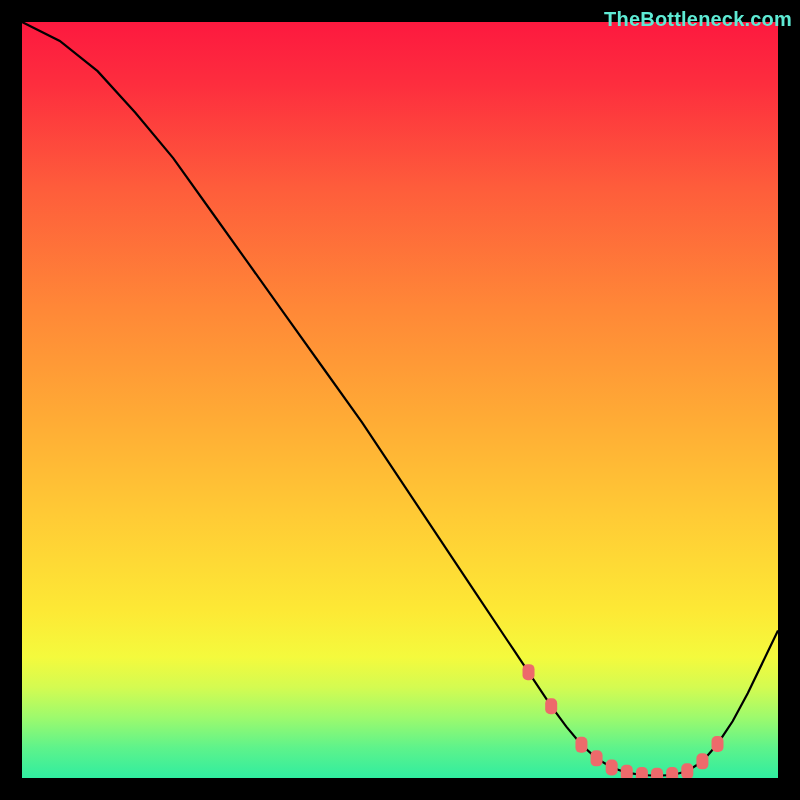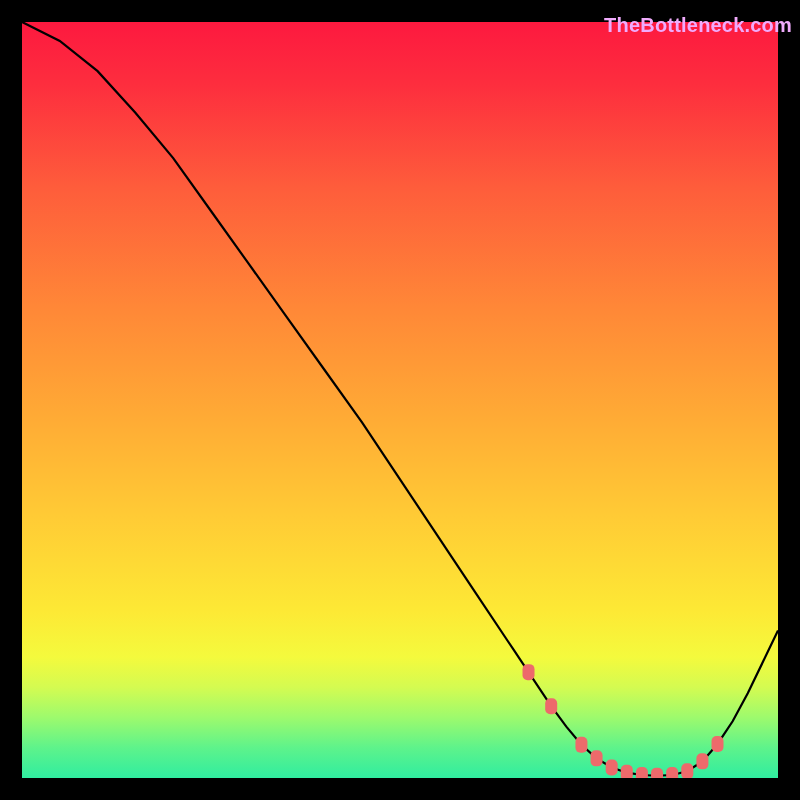--- a/index.html
+++ b/index.html
@@ -12,25 +12,25 @@
     background: #000;
   }
   .outer {
     width: 800px;
     height: 800px;
     background: #000;
     position: relative;
   }
   .watermark {
     position: absolute;
-    top: 14px;
+    top: 8px;
     right: 8px;
     font-size: 20px;
     font-weight: 600;
-    color: #f0abfc;
+    color: #5eead4;
     letter-spacing: 0.2px;
     z-index: 5;
   }
   .plot-area {
     position: absolute;
     left: 22px;
     top: 22px;
     width: 756px;
     height: 756px;
     background: linear-gradient(

